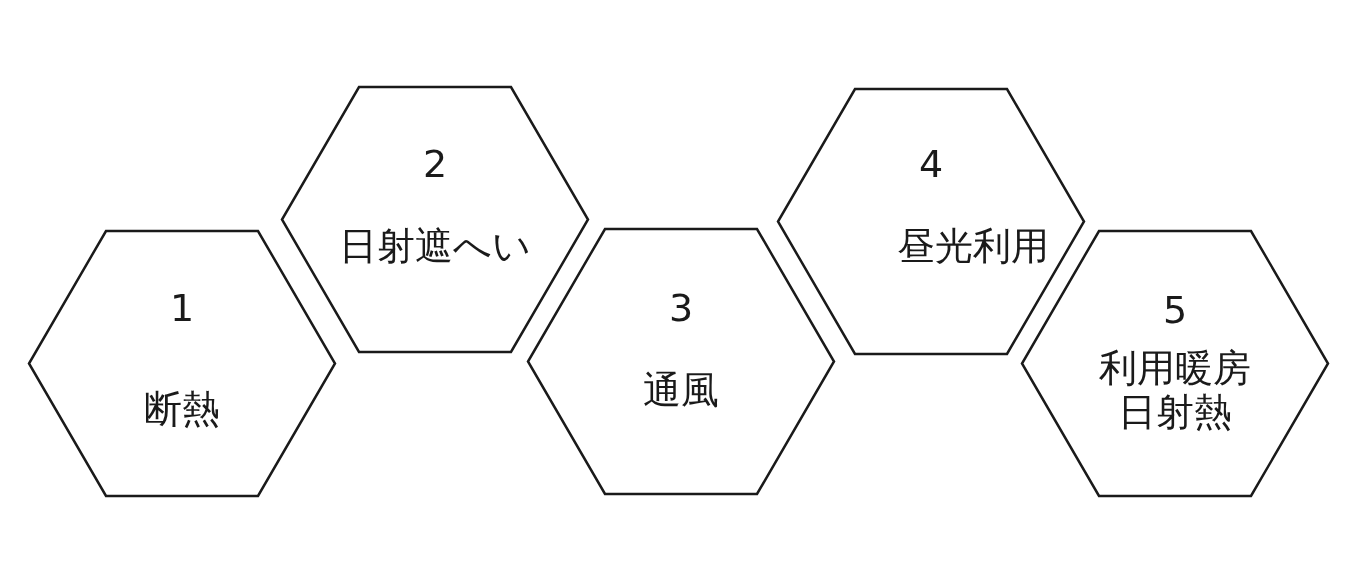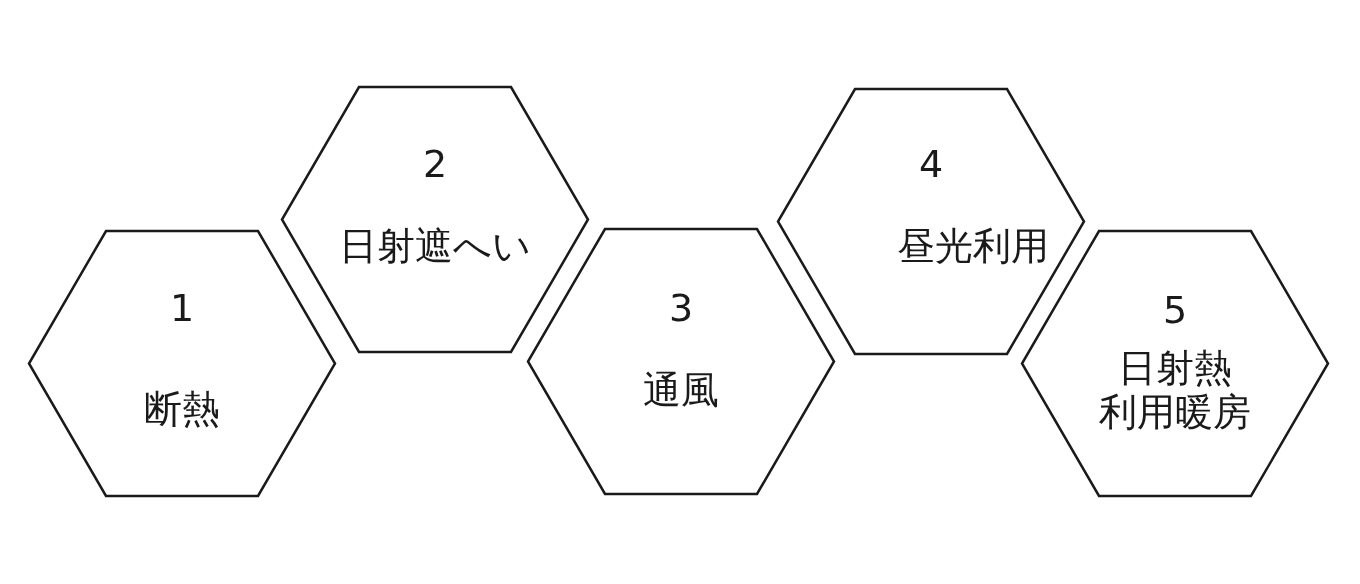--- a/index.html
+++ b/index.html
@@ -44,16 +44,16 @@
     <div class="hex-label" style="left: 778px; top: 142px;">
       <span class="num">4</span>
     </div>
     <div class="hex-label" style="left: 820px; top: 224px;">
       <span class="txt">昼光利用</span>
     </div>
     <div class="hex-label" style="left: 1022px; top: 288px;">
       <span class="num">5</span>
     </div>
     <div class="hex-label" style="left: 1022px; top: 346px;">
+      <span class="txt">利用暖房</span>
       <span class="txt">日射熱</span>
-      <span class="txt">利用暖房</span>
     </div>
   </div>
 
 </body></html>

